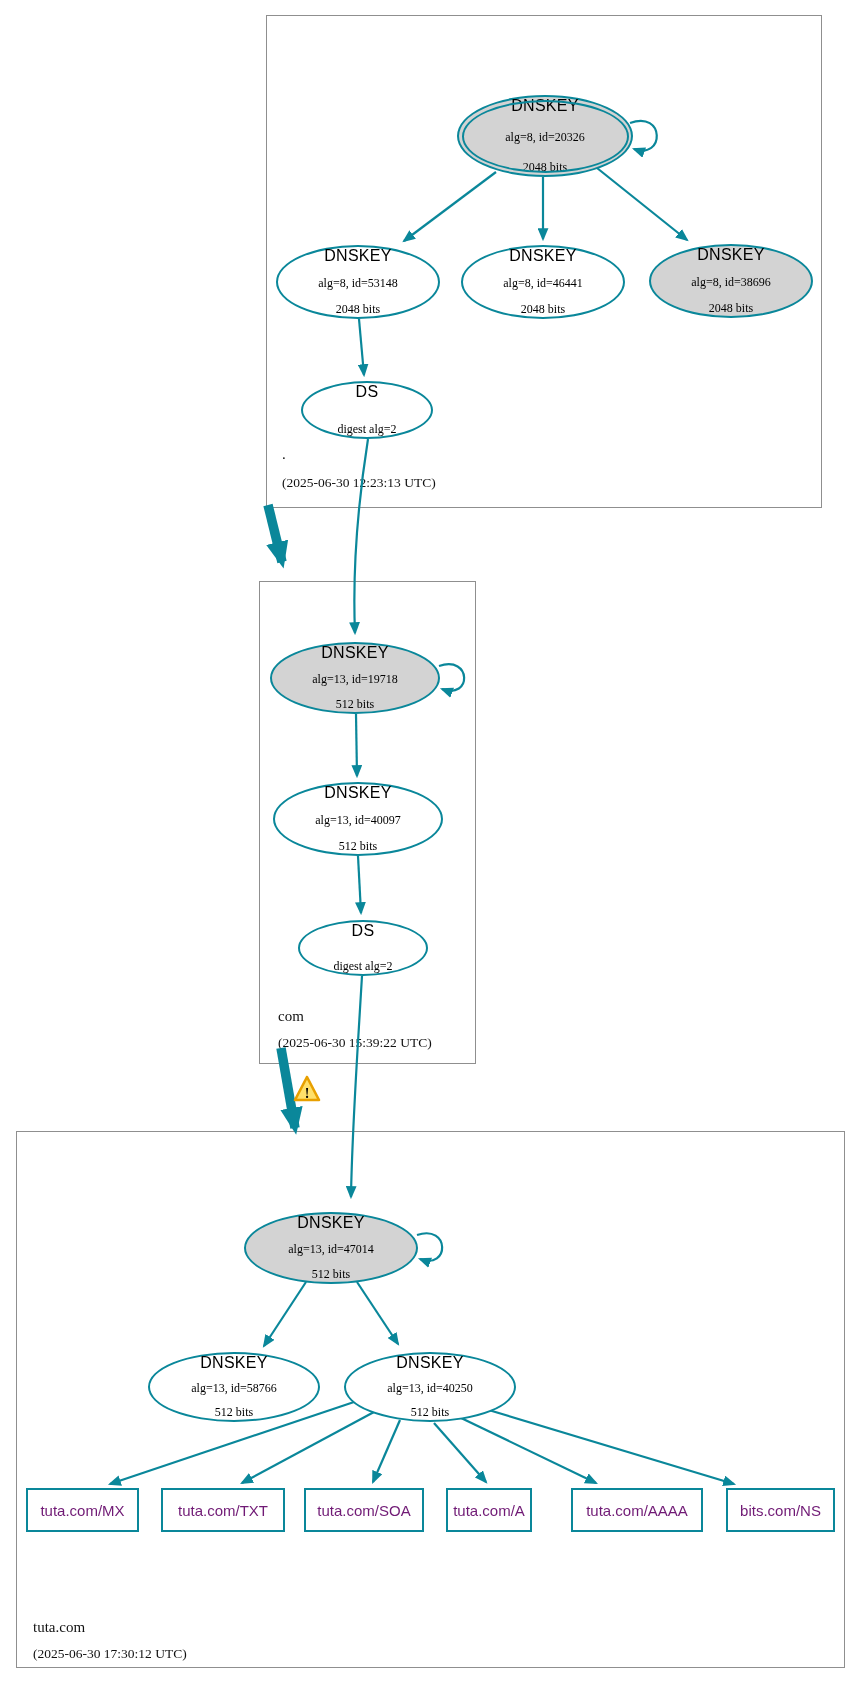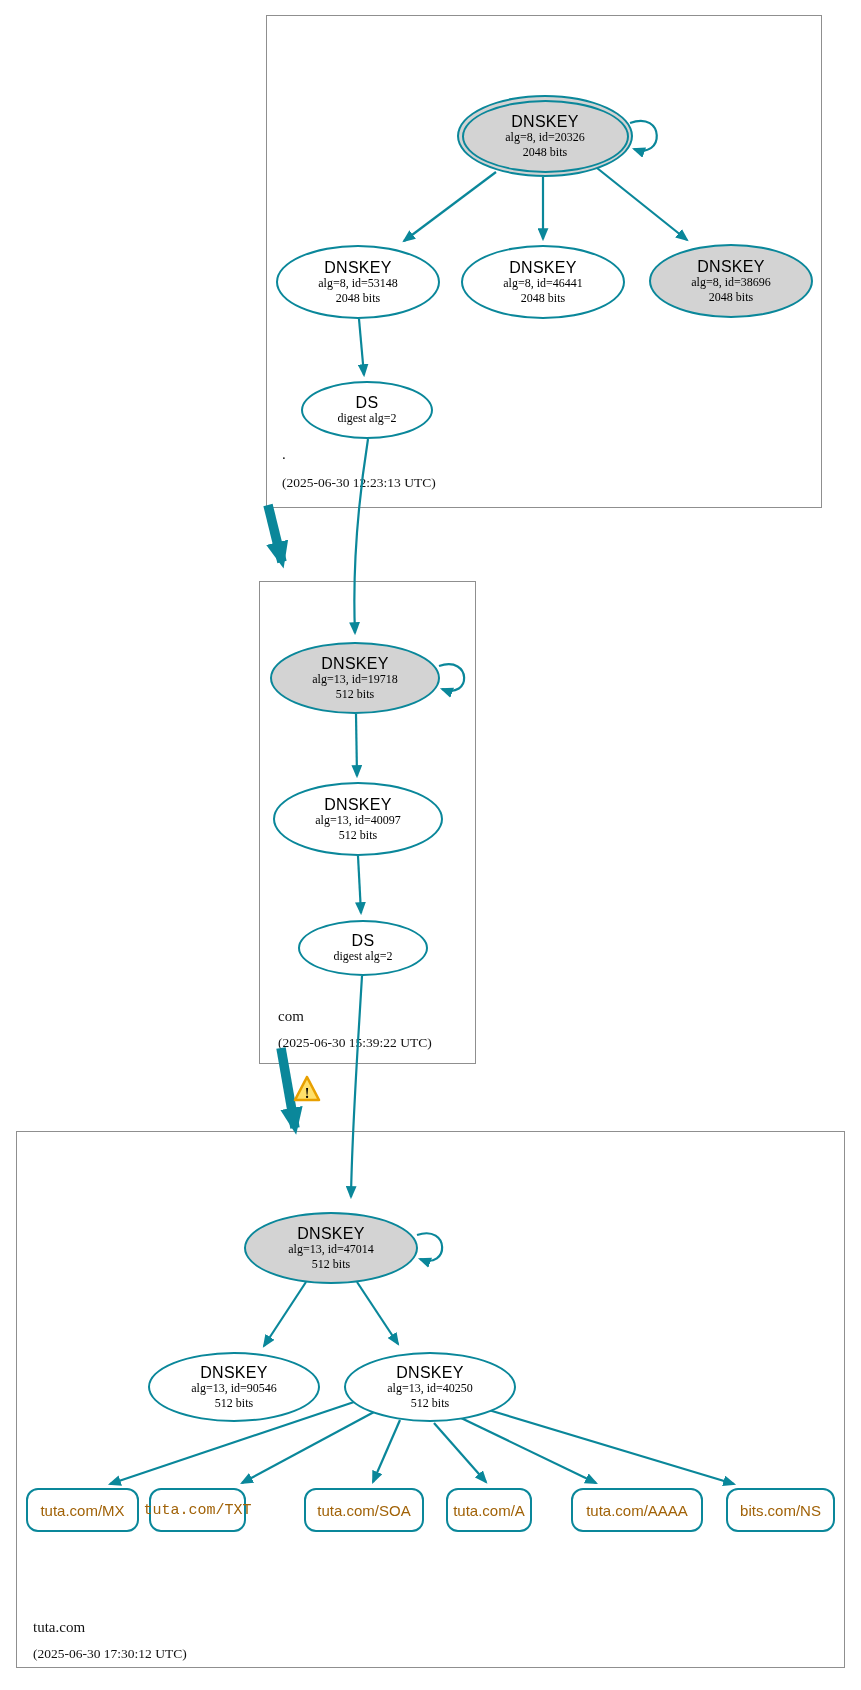--- a/index.html
+++ b/index.html
@@ -12,37 +12,37 @@
   }
   .zone-name{
     position:absolute;font-family:"Liberation Serif",serif;font-size:15px;color:#111;
   }
   .zone-date{
     position:absolute;font-family:"Liberation Serif",serif;font-size:13.5px;color:#111;white-space:nowrap;
   }
   .edges{position:absolute;left:0;top:0;z-index:5;pointer-events:none;}
   .node{
     position:absolute;z-index:10;box-sizing:border-box;
-    display:flex;flex-direction:column;align-items:center;justify-content:center;
+    display:flex;flex-direction:column;align-items:center;justify-content:space-between;
     text-align:center;color:#000;
   }
   .ellipse{border:2.2px solid #0a879a;border-radius:50%;}
   .fill-gray{background:#d3d3d3;}
   .fill-white{background:#ffffff;}
   .double-ring{position:relative;}
   .double-ring .inner-ring{
     position:absolute;inset:2.5px;border:2px solid #0a879a;border-radius:50%;pointer-events:none;
   }
   .node-title{font-size:16px;line-height:1.1;letter-spacing:.3px;}
   .node-detail{font-family:"Liberation Serif",serif;font-size:12px;line-height:1.22;white-space:nowrap;}
   .rrset{
     position:absolute;z-index:10;box-sizing:border-box;height:44px;
-    border:2.2px solid #0a879a;border-radius:12px;background:#ffffff;
+    border:2.2px solid #0a879a;border-radius:0;background:#ffffff;
     display:flex;align-items:center;justify-content:center;
-    font-size:15px;color:#a16207;white-space:nowrap;
+    font-size:15px;color:#701a75;white-space:nowrap;
   }
 </style>
 </head>
 <body>
 
 <div id="canvas">
 
   <div class="zone-box" style="left:266px;top:15px;width:556px;height:493px;">
     <div class="zone-name" style="left:15px;top:430px;">.</div>
     <div class="zone-date" style="left:15px;top:459px;">(2025-06-30 12:23:13 UTC)</div>
@@ -152,30 +152,30 @@
   </div>
 
   <div class="node ellipse fill-gray" style="left:244px;top:1212px;width:174px;height:72px;">
     <div class="node-title">DNSKEY</div>
     <div class="node-detail">alg=13, id=47014</div>
     <div class="node-detail">512 bits</div>
   </div>
 
   <div class="node ellipse fill-white" style="left:148px;top:1352px;width:172px;height:70px;">
     <div class="node-title">DNSKEY</div>
-    <div class="node-detail">alg=13, id=90546</div>
+    <div class="node-detail">alg=13, id=58766</div>
     <div class="node-detail">512 bits</div>
   </div>
 
   <div class="node ellipse fill-white" style="left:344px;top:1352px;width:172px;height:70px;">
     <div class="node-title">DNSKEY</div>
     <div class="node-detail">alg=13, id=40250</div>
     <div class="node-detail">512 bits</div>
   </div>
 
   <div class="rrset" style="left:26px;top:1488px;width:113px;">tuta.com/MX</div>
-  <div class="rrset" style="left:149px;top:1488px;width:97px;font-family:Liberation Mono, monospace;">tuta.com/TXT</div>
+  <div class="rrset" style="left:161px;top:1488px;width:124px;">tuta.com/TXT</div>
   <div class="rrset" style="left:304px;top:1488px;width:120px;">tuta.com/SOA</div>
   <div class="rrset" style="left:446px;top:1488px;width:86px;">tuta.com/A</div>
   <div class="rrset" style="left:571px;top:1488px;width:132px;">tuta.com/AAAA</div>
   <div class="rrset" style="left:726px;top:1488px;width:109px;">bits.com/NS</div>
 
 </div>
 
 </body></html>

